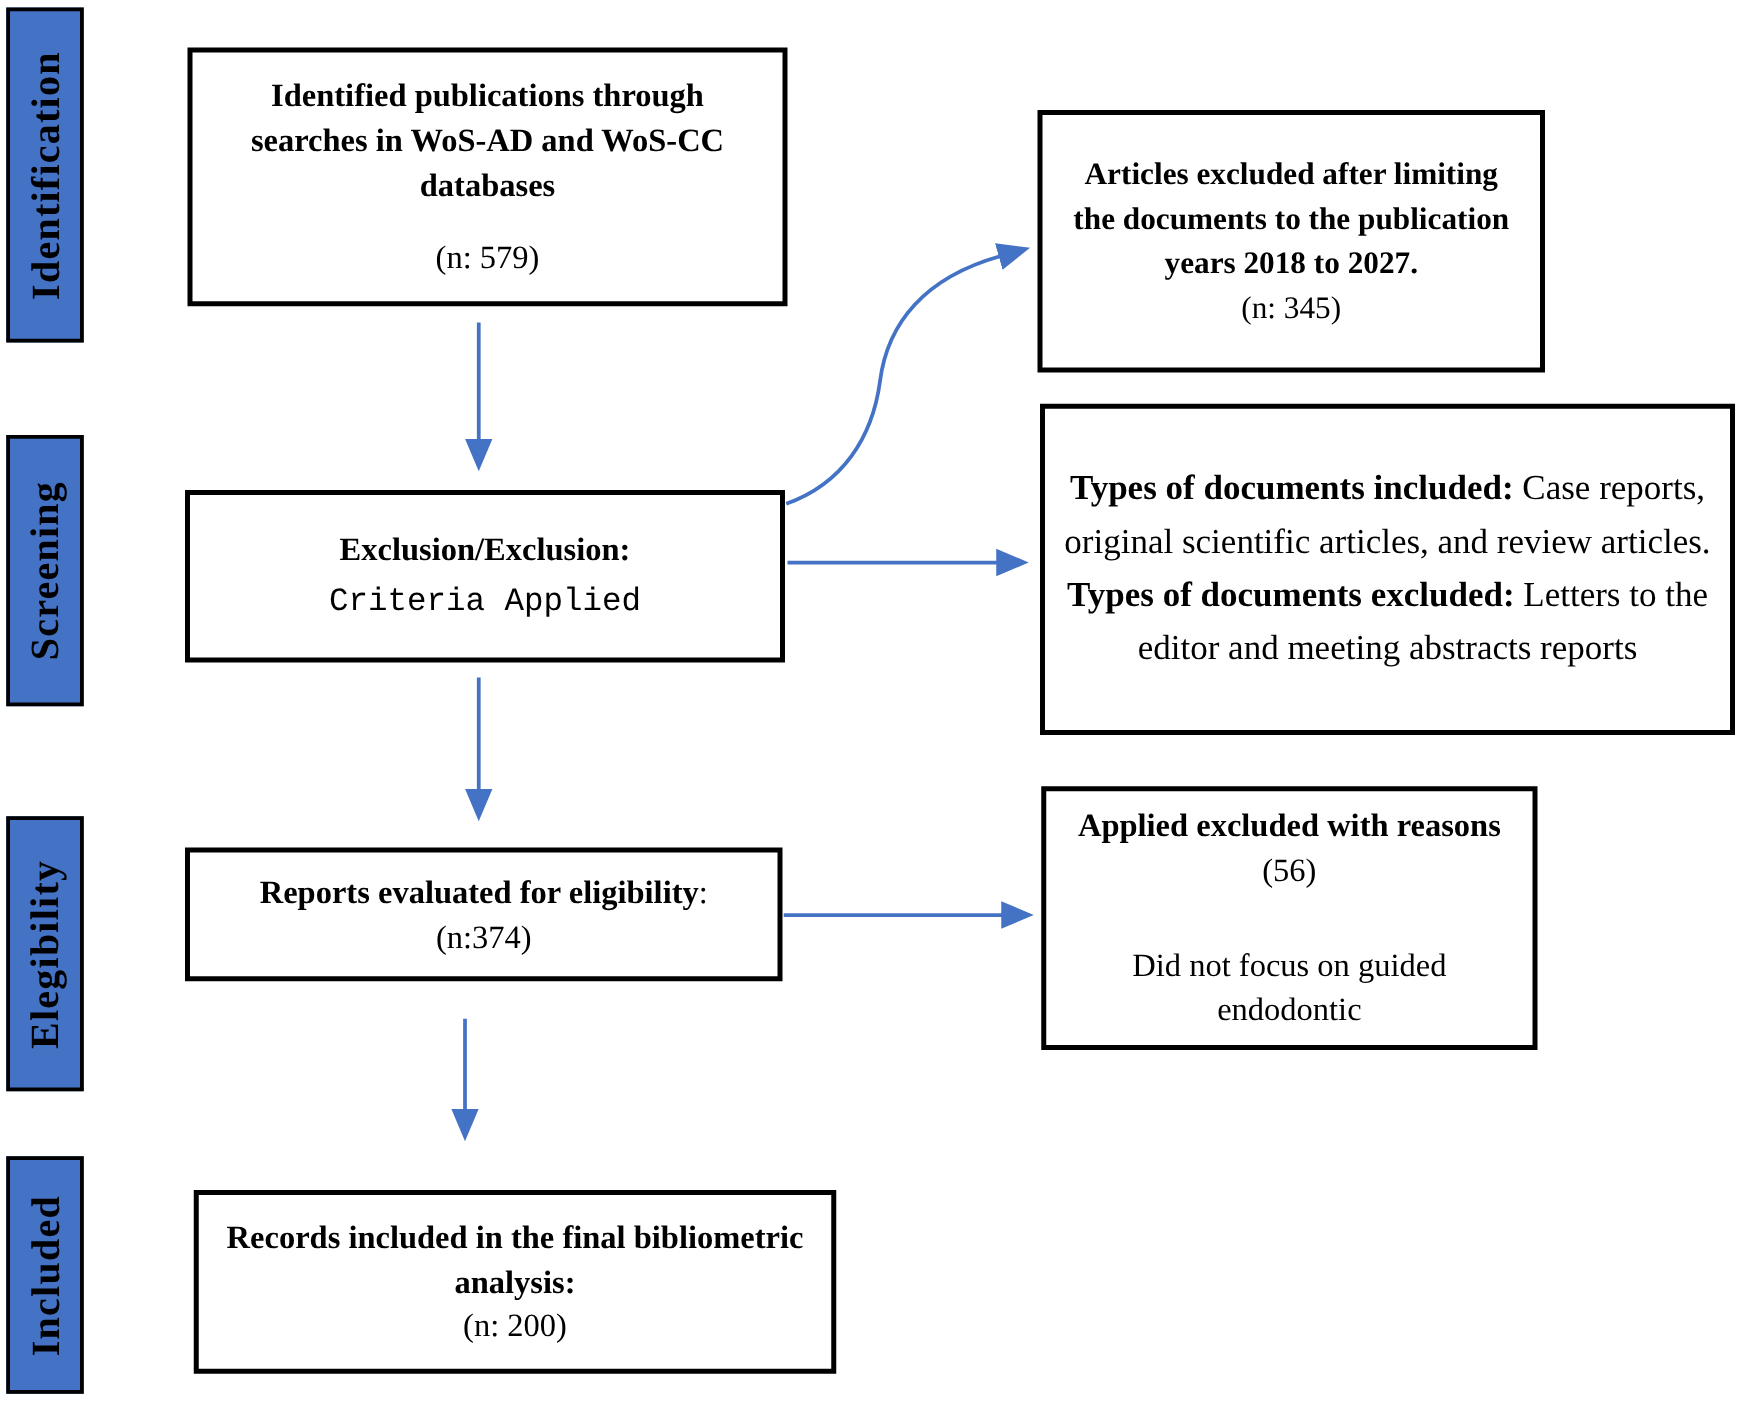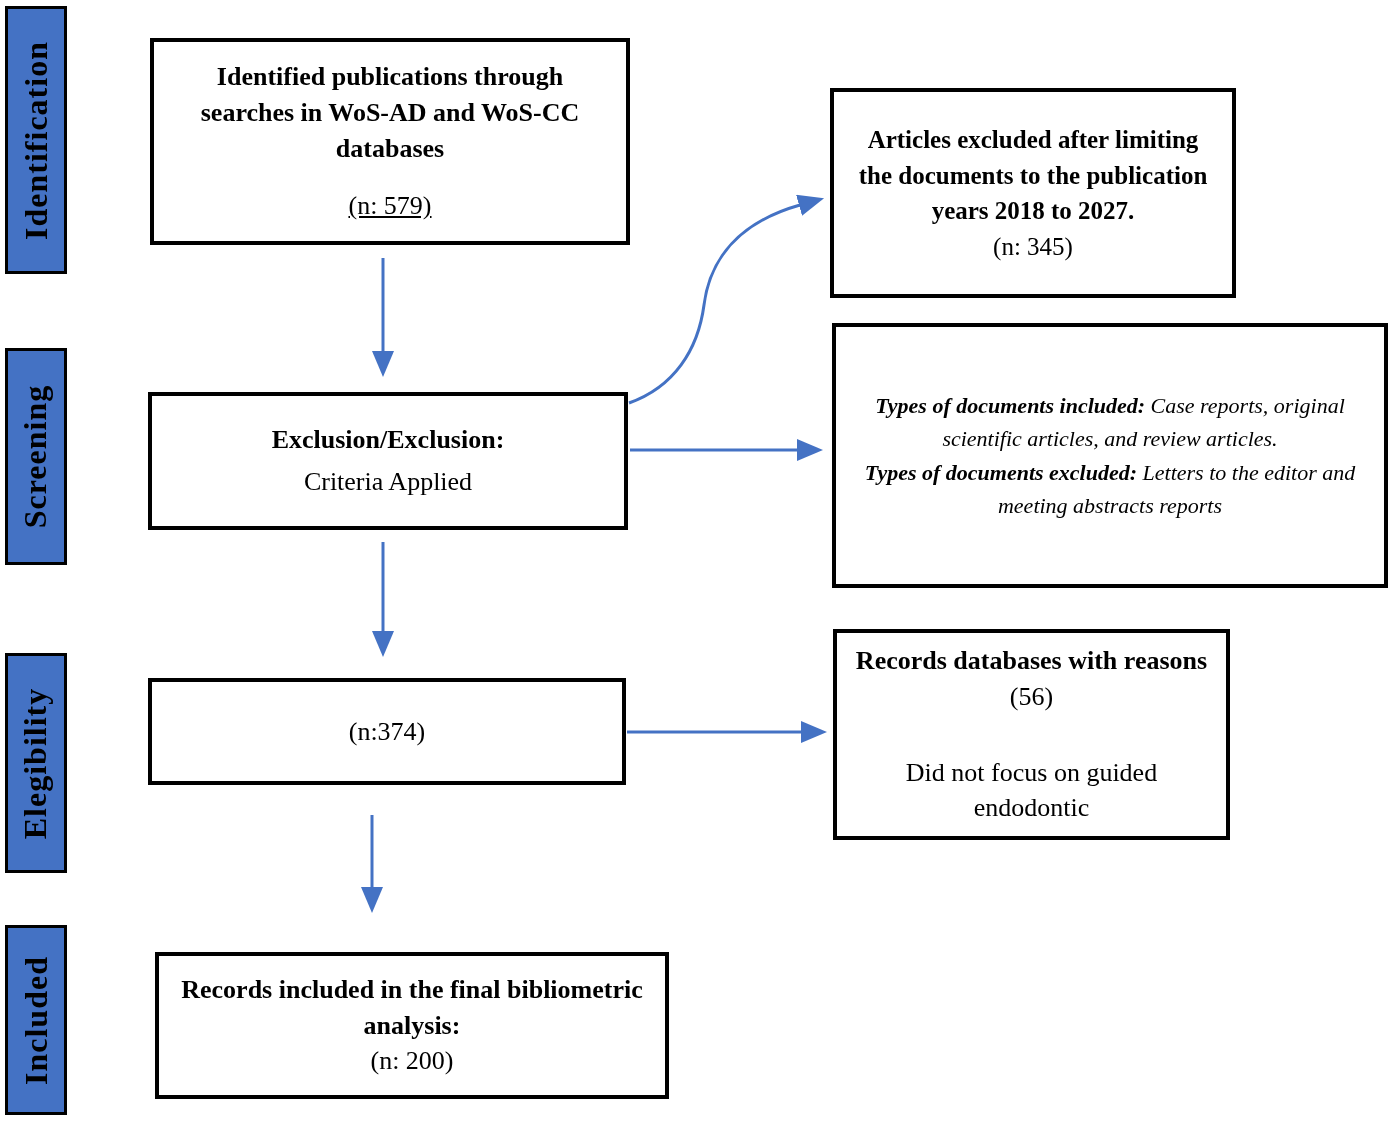--- a/index.html
+++ b/index.html
@@ -32,31 +32,31 @@
 
   
   .box {
     position:absolute; background:#fff; border:4px solid #000;
     display:flex; flex-direction:column; align-items:center; justify-content:center;
     text-align:center; font-size:26px; line-height:1.38; padding:8px 14px;
   }
   .bold { font-weight:700; }
 
   #box-identified { left:150px; top:38px;  width:480px; height:207px; }
-  #box-identified .count { margin-top:22px;text-decoration:underline; }
+  #box-identified .count { margin-top:22px; }
 
   #box-criteria   { left:148px; top:392px; width:480px; height:138px; }
-  #box-criteria .sub { margin-top:6px; }
+  #box-criteria .sub { margin-top:6px;font-family:Liberation Mono, monospace; }
 
   #box-eligible   { left:148px; top:678px; width:478px; height:107px; }
 
   #box-final      { left:155px; top:952px; width:514px; height:147px; }
 
   #side-years     { left:830px; top:88px;  width:406px; height:210px; font-size:25px; line-height:1.42; }
-  #side-types     { left:832px; top:323px; width:556px; height:265px; font-size:22px; line-height:1.52;font-style:italic; }
+  #side-types     { left:832px; top:323px; width:556px; height:265px; font-size:28px; line-height:1.52; }
   #side-reasons   { left:833px; top:629px; width:397px; height:211px; }
   #side-reasons .body { margin-top:40px; }
 </style>
 </head>
 <body>
 
 <div class="canvas">
 
   <svg class="arrows" viewBox="0 0 1392 1121" aria-hidden="true">
     <defs>
@@ -89,36 +89,37 @@
     <div class="bold">Identified publications through searches in WoS-AD and WoS-CC databases</div>
     <div class="count">(n: 579)</div>
   </div>
 
   <div class="box" id="box-criteria">
     <div class="bold">Exclusion/Exclusion:</div>
     <div class="sub">Criteria Applied</div>
   </div>
 
   <div class="box" id="box-eligible">
+    <div><span class="bold">Reports evaluated for eligibility</span><span>:</span></div>
     <div>(n:374)</div>
   </div>
 
   <div class="box" id="box-final">
     <div class="bold">Records included in the final bibliometric analysis:</div>
     <div>(n: 200)</div>
   </div>
 
   <div class="box" id="side-years">
     <div class="bold">Articles excluded after limiting the documents to the publication years 2018 to 2027.</div>
     <div>(n: 345)</div>
   </div>
 
   <div class="box" id="side-types">
     <div><span class="bold">Types of documents included:</span><span> Case reports, original scientific articles, and review articles.</span></div>
     <div><span class="bold">Types of documents excluded:</span><span> Letters to the editor and meeting abstracts reports</span></div>
   </div>
 
   <div class="box" id="side-reasons">
-    <div><span class="bold">Records databases with reasons</span><span> (56)</span></div>
+    <div><span class="bold">Applied excluded with reasons</span><span> (56)</span></div>
     <div class="body">Did not focus on guided endodontic</div>
   </div>
 
 </div>
 
 </body></html>

